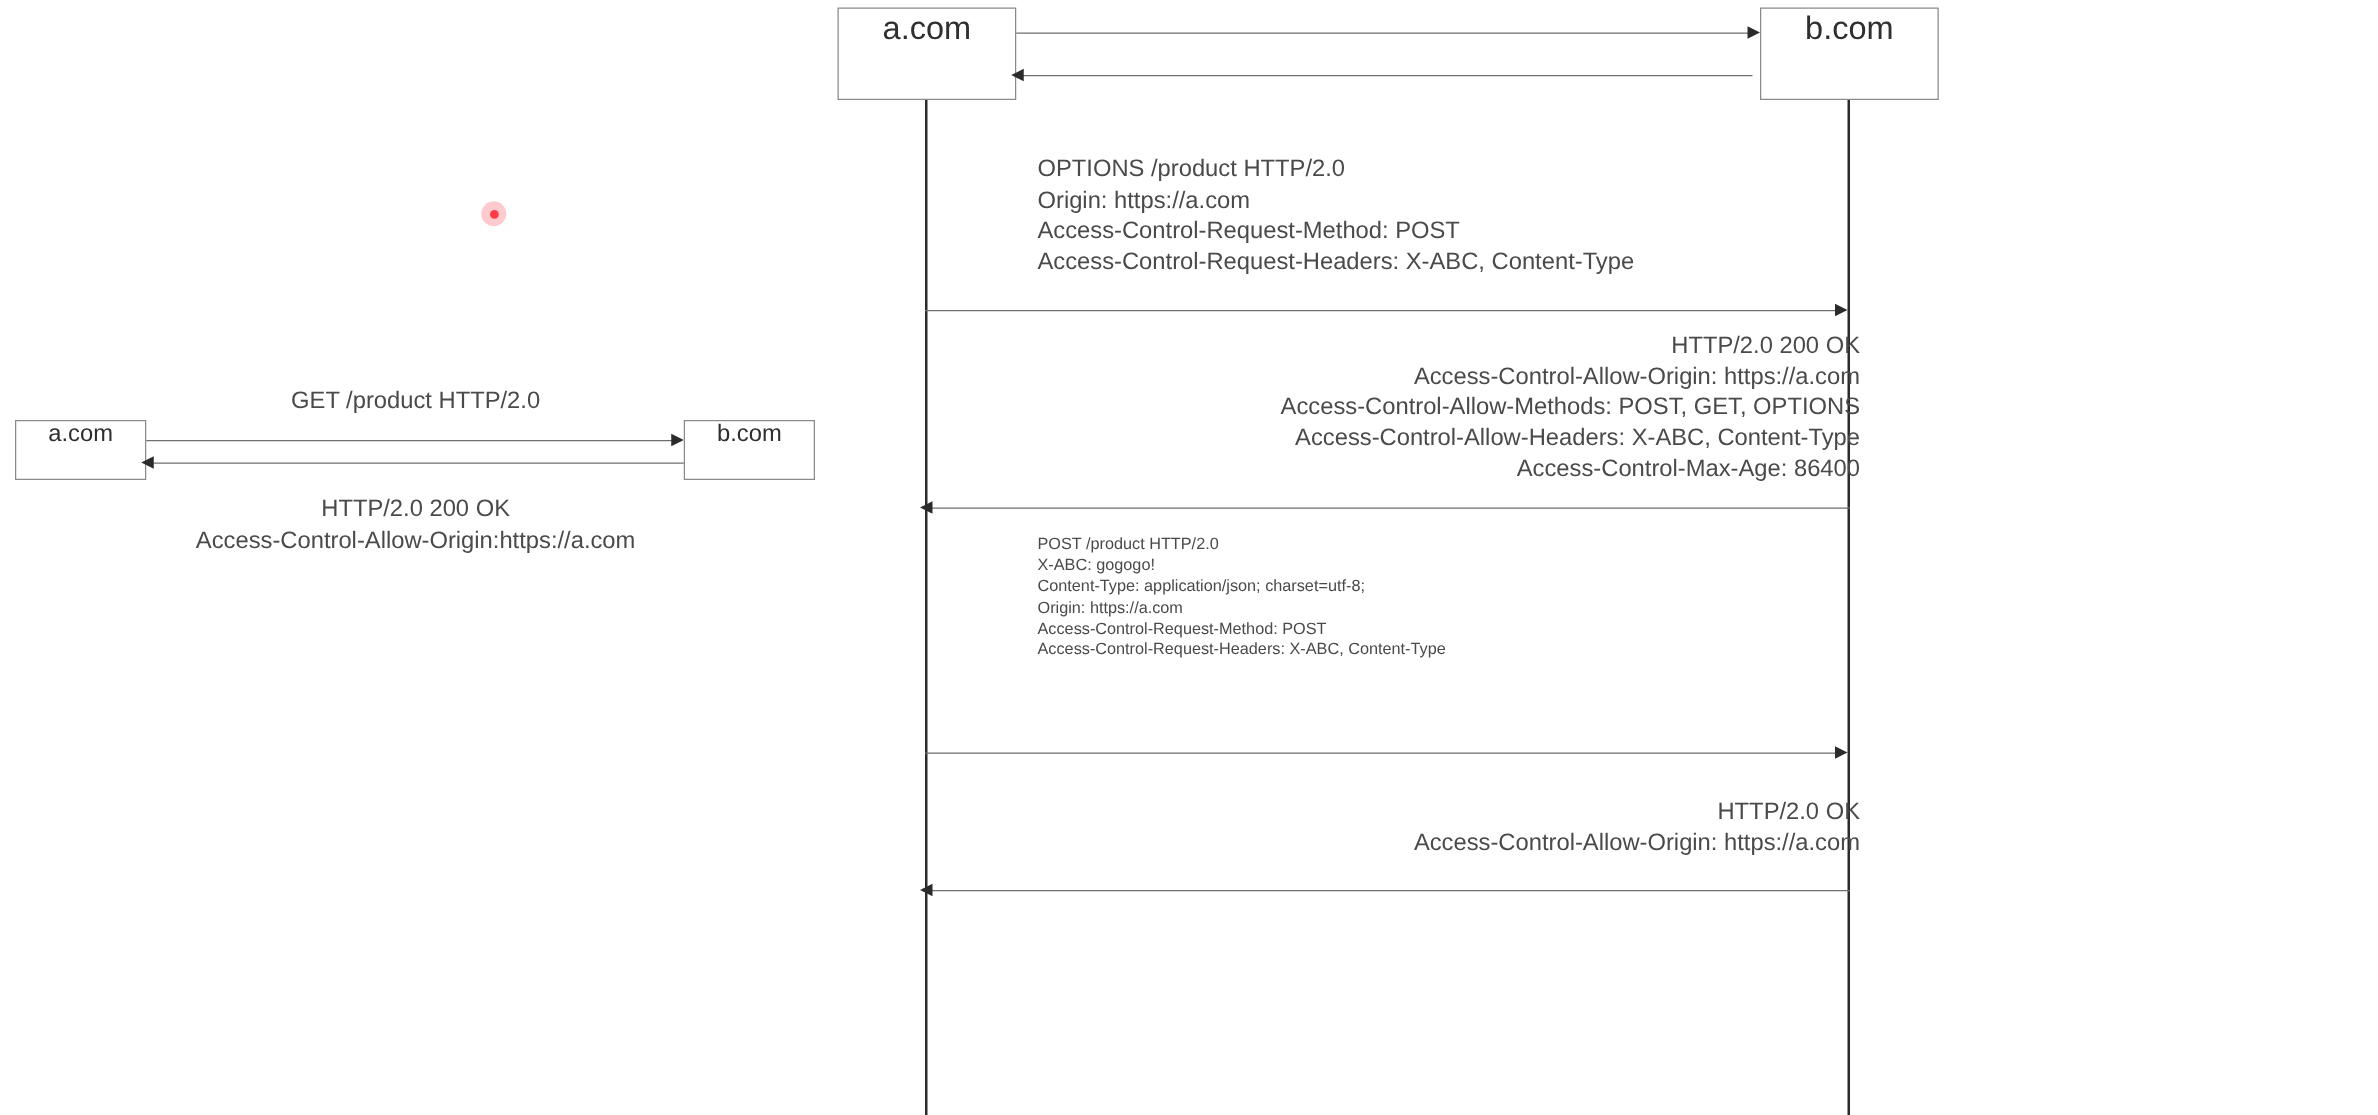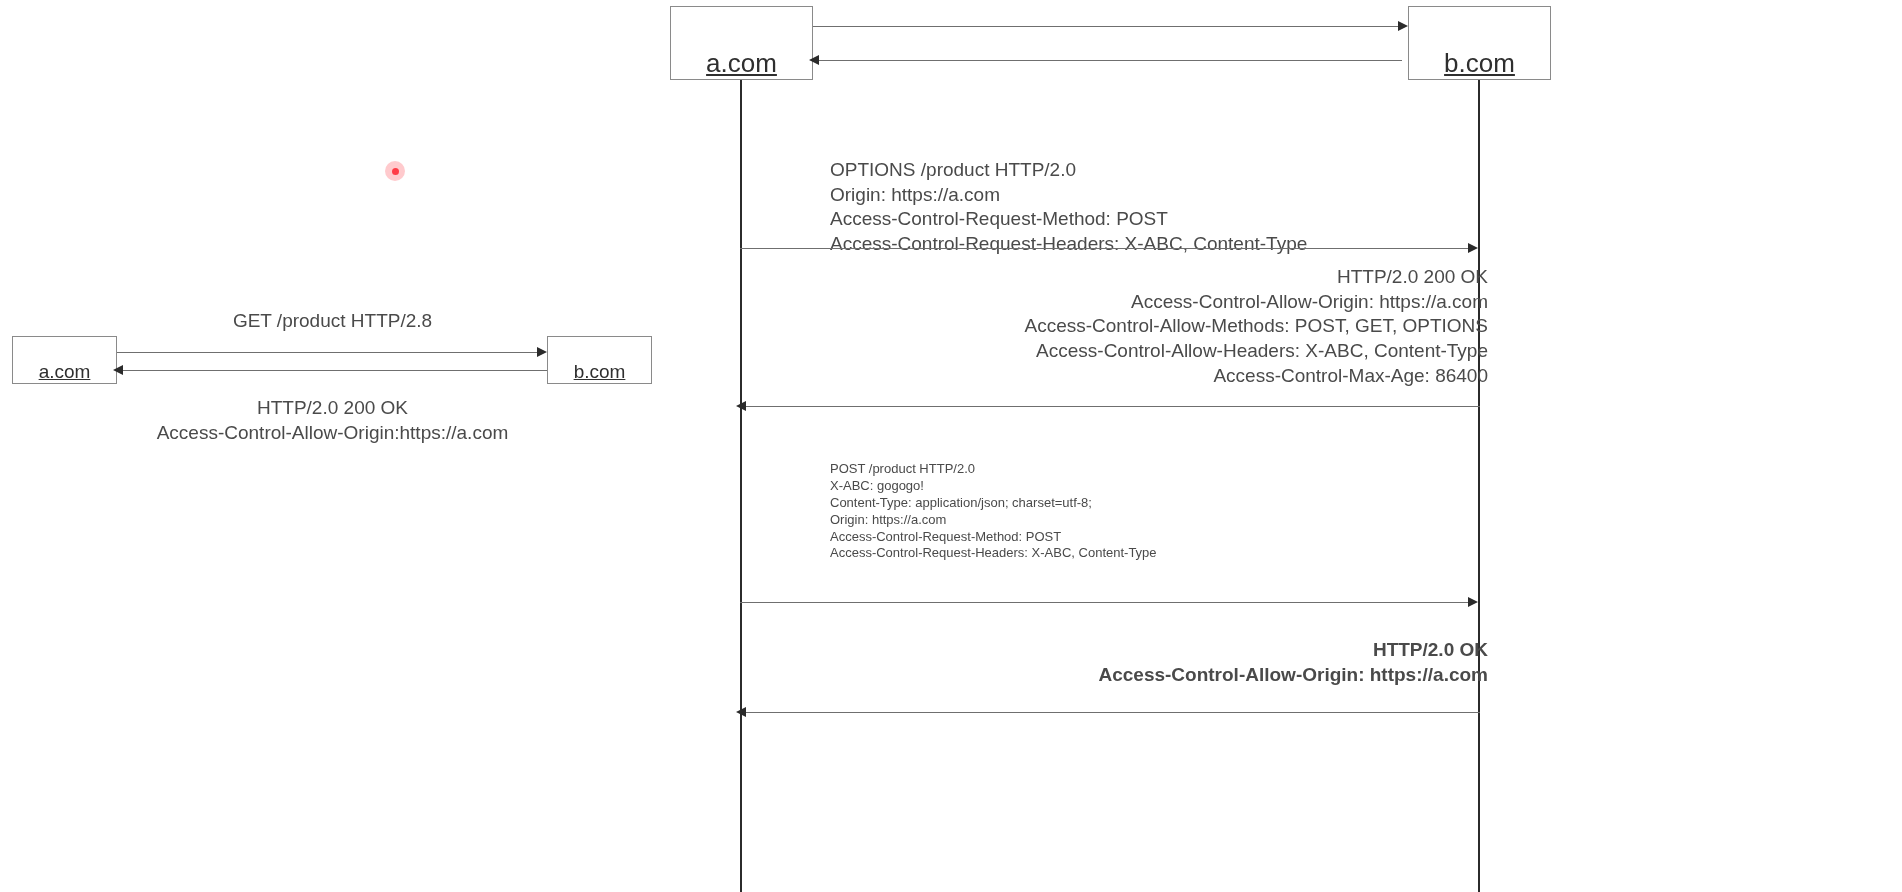--- a/index.html
+++ b/index.html
@@ -16,24 +16,23 @@
     color: #3b3b3b;
   }
 
   
   .node-box {
     position: absolute;
     border: 1.5px solid #8a8a8a;
     background: #ffffff;
     box-sizing: border-box;
     display: flex;
-    align-items: flex-end;
+    align-items: flex-start;
     justify-content: center;
     color: #2f2f2f;
-    text-decoration: underline;
   }
   .lifeline {
     position: absolute;
     width: 2px;
     background: #2b2b2b;
   }
   .hline {
     position: absolute;
     height: 0;
     border-top: 1.6px solid #6f6f6f;
@@ -46,21 +45,21 @@
   }
   .arrow-r { border-left: 10px solid #2b2b2b; }
   .arrow-l { border-right: 10px solid #2b2b2b; }
 
   .msg {
     position: absolute;
     white-space: pre-line;
     line-height: 1.30;
     color: #4a4a4a;
   }
-  .msg.left  { text-align: left; margin-top: 34px; }
+  .msg.left  { text-align: left; }
   .msg.right { text-align: right; }
   .msg.center{ text-align: center; }
 
   
   #simple-diagram { position: absolute; left: 0; top: 0; width: 690px; height: 892px; }
   .simple-label { position: absolute; font-size: 19px; color: #4a4a4a; }
 
   
   #preflight-diagram { position: absolute; left: 660px; top: 0; width: 1242px; height: 892px; }
 
@@ -91,21 +90,21 @@
   <div class="node-box" style="left:547px; top:336px; width:105px; height:48px; font-size:19px;">
     <span>b.com</span>
   </div>
 
   <div class="hline" style="left:117px; top:352px; width:428px;"></div>
   <div class="arrow-r" style="left:537px; top:347px;"></div>
 
   <div class="hline" style="left:117px; top:370px; width:430px;"></div>
   <div class="arrow-l" style="left:113px; top:365px;"></div>
 
-  <div class="simple-label" style="left:0px; top:310px; width:665px; text-align:center;">GET /product HTTP/2.8</div>
+  <div class="simple-label" style="left:0px; top:310px; width:665px; text-align:center;">GET /product HTTP/2.0</div>
 
   <div class="msg center" style="left:0px; top:396px; width:665px; font-size:19px;">HTTP/2.0 200 OK
 Access-Control-Allow-Origin:https://a.com</div>
 </div>
 
 <div id="preflight-diagram">
 
   <div class="node-box" style="left:10px; top:6px; width:143px; height:74px; font-size:26px;">
     <span>a.com</span>
   </div>
@@ -140,19 +139,19 @@
 
   <div class="msg left" style="left:170px; top:427px; width:660px; font-size:13px;">POST /product HTTP/2.0
 X-ABC: gogogo!
 Content-Type: application/json; charset=utf-8;
 Origin: https://a.com
 Access-Control-Request-Method: POST
 Access-Control-Request-Headers: X-ABC, Content-Type</div>
   <div class="hline" style="left:80px; top:602px; width:730px;"></div>
   <div class="arrow-r" style="left:808px; top:597px;"></div>
 
-  <div class="msg right" style="left:110px; top:638px; width:718px; font-size:19px;font-weight:bold;">HTTP/2.0 OK
+  <div class="msg right" style="left:110px; top:638px; width:718px; font-size:19px;">HTTP/2.0 OK
 Access-Control-Allow-Origin: https://a.com</div>
   <div class="hline" style="left:80px; top:712px; width:740px;"></div>
   <div class="arrow-l" style="left:76px; top:707px;"></div>
 </div>
 
 <div id="cursor-dot" style="left:385px; top:161px;"></div>
 
 </body></html>

